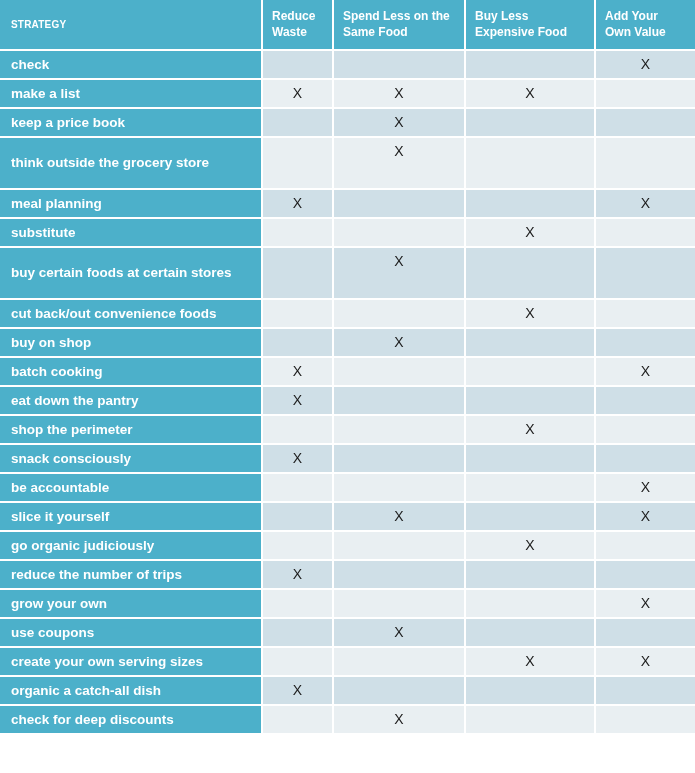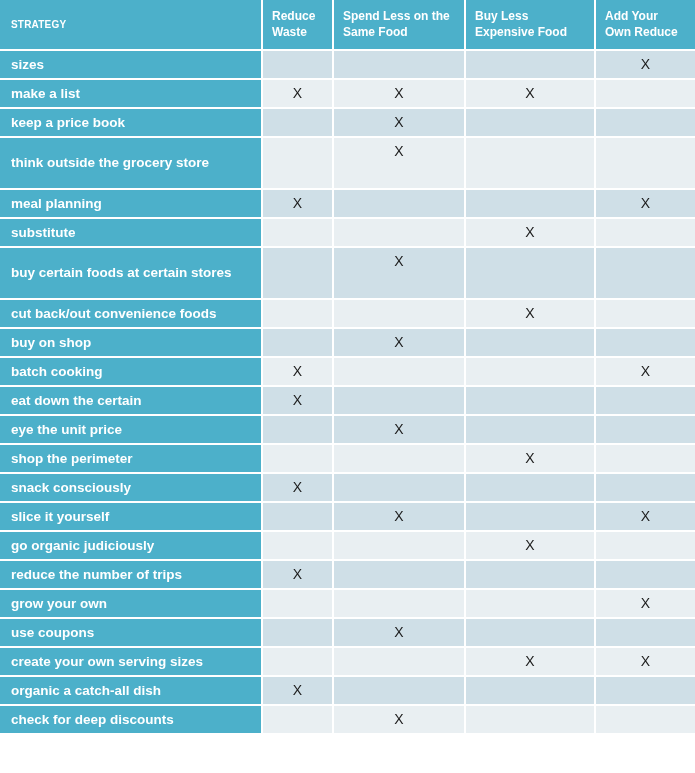--- a/index.html
+++ b/index.html
@@ -101,26 +101,26 @@
     <col class="c-col2">
     <col class="c-col3">
     <col class="c-col4">
   </colgroup>
   <thead>
     <tr>
       <th class="hdr-strategy">STRATEGY</th>
       <th>Reduce Waste</th>
       <th>Spend Less on the Same Food</th>
       <th>Buy Less Expensive Food</th>
-      <th class="last">Add Your Own Reduce</th>
+      <th class="last">Add Your Own Value</th>
     </tr>
   </thead>
   <tbody id="matrix-body">
       <tr class="band-a row-single">
-        <td class="strategy">sizes</td>
+        <td class="strategy">check</td>
         <td class="mark"></td>
         <td class="mark"></td>
         <td class="mark"></td>
         <td class="mark last">X</td>
       </tr>
       <tr class="band-b row-single">
         <td class="strategy">make a list</td>
         <td class="mark">X</td>
         <td class="mark">X</td>
         <td class="mark">X</td>
@@ -176,46 +176,46 @@
         <td class="mark last"></td>
       </tr>
       <tr class="band-b row-single">
         <td class="strategy">batch cooking</td>
         <td class="mark">X</td>
         <td class="mark"></td>
         <td class="mark"></td>
         <td class="mark last">X</td>
       </tr>
       <tr class="band-a row-single">
-        <td class="strategy">eat down the certain</td>
-        <td class="mark">X</td>
-        <td class="mark"></td>
-        <td class="mark"></td>
-        <td class="mark last"></td>
-      </tr>
-      <tr class="band-a row-single">
-        <td class="strategy">eye the unit price</td>
-        <td class="mark"></td>
-        <td class="mark">X</td>
+        <td class="strategy">eat down the pantry</td>
+        <td class="mark">X</td>
+        <td class="mark"></td>
         <td class="mark"></td>
         <td class="mark last"></td>
       </tr>
       <tr class="band-b row-single">
         <td class="strategy">shop the perimeter</td>
         <td class="mark"></td>
         <td class="mark"></td>
         <td class="mark">X</td>
         <td class="mark last"></td>
       </tr>
       <tr class="band-a row-single">
         <td class="strategy">snack consciously</td>
         <td class="mark">X</td>
         <td class="mark"></td>
         <td class="mark"></td>
         <td class="mark last"></td>
+      </tr>
+      <tr class="band-b row-single">
+        <td class="strategy">be accountable</td>
+        <td class="mark"></td>
+        <td class="mark"></td>
+        <td class="mark"></td>
+        <td class="mark last">X</td>
       </tr>
       <tr class="band-a row-single">
         <td class="strategy">slice it yourself</td>
         <td class="mark"></td>
         <td class="mark">X</td>
         <td class="mark"></td>
         <td class="mark last">X</td>
       </tr>
       <tr class="band-b row-single">
         <td class="strategy">go organic judiciously</td>

